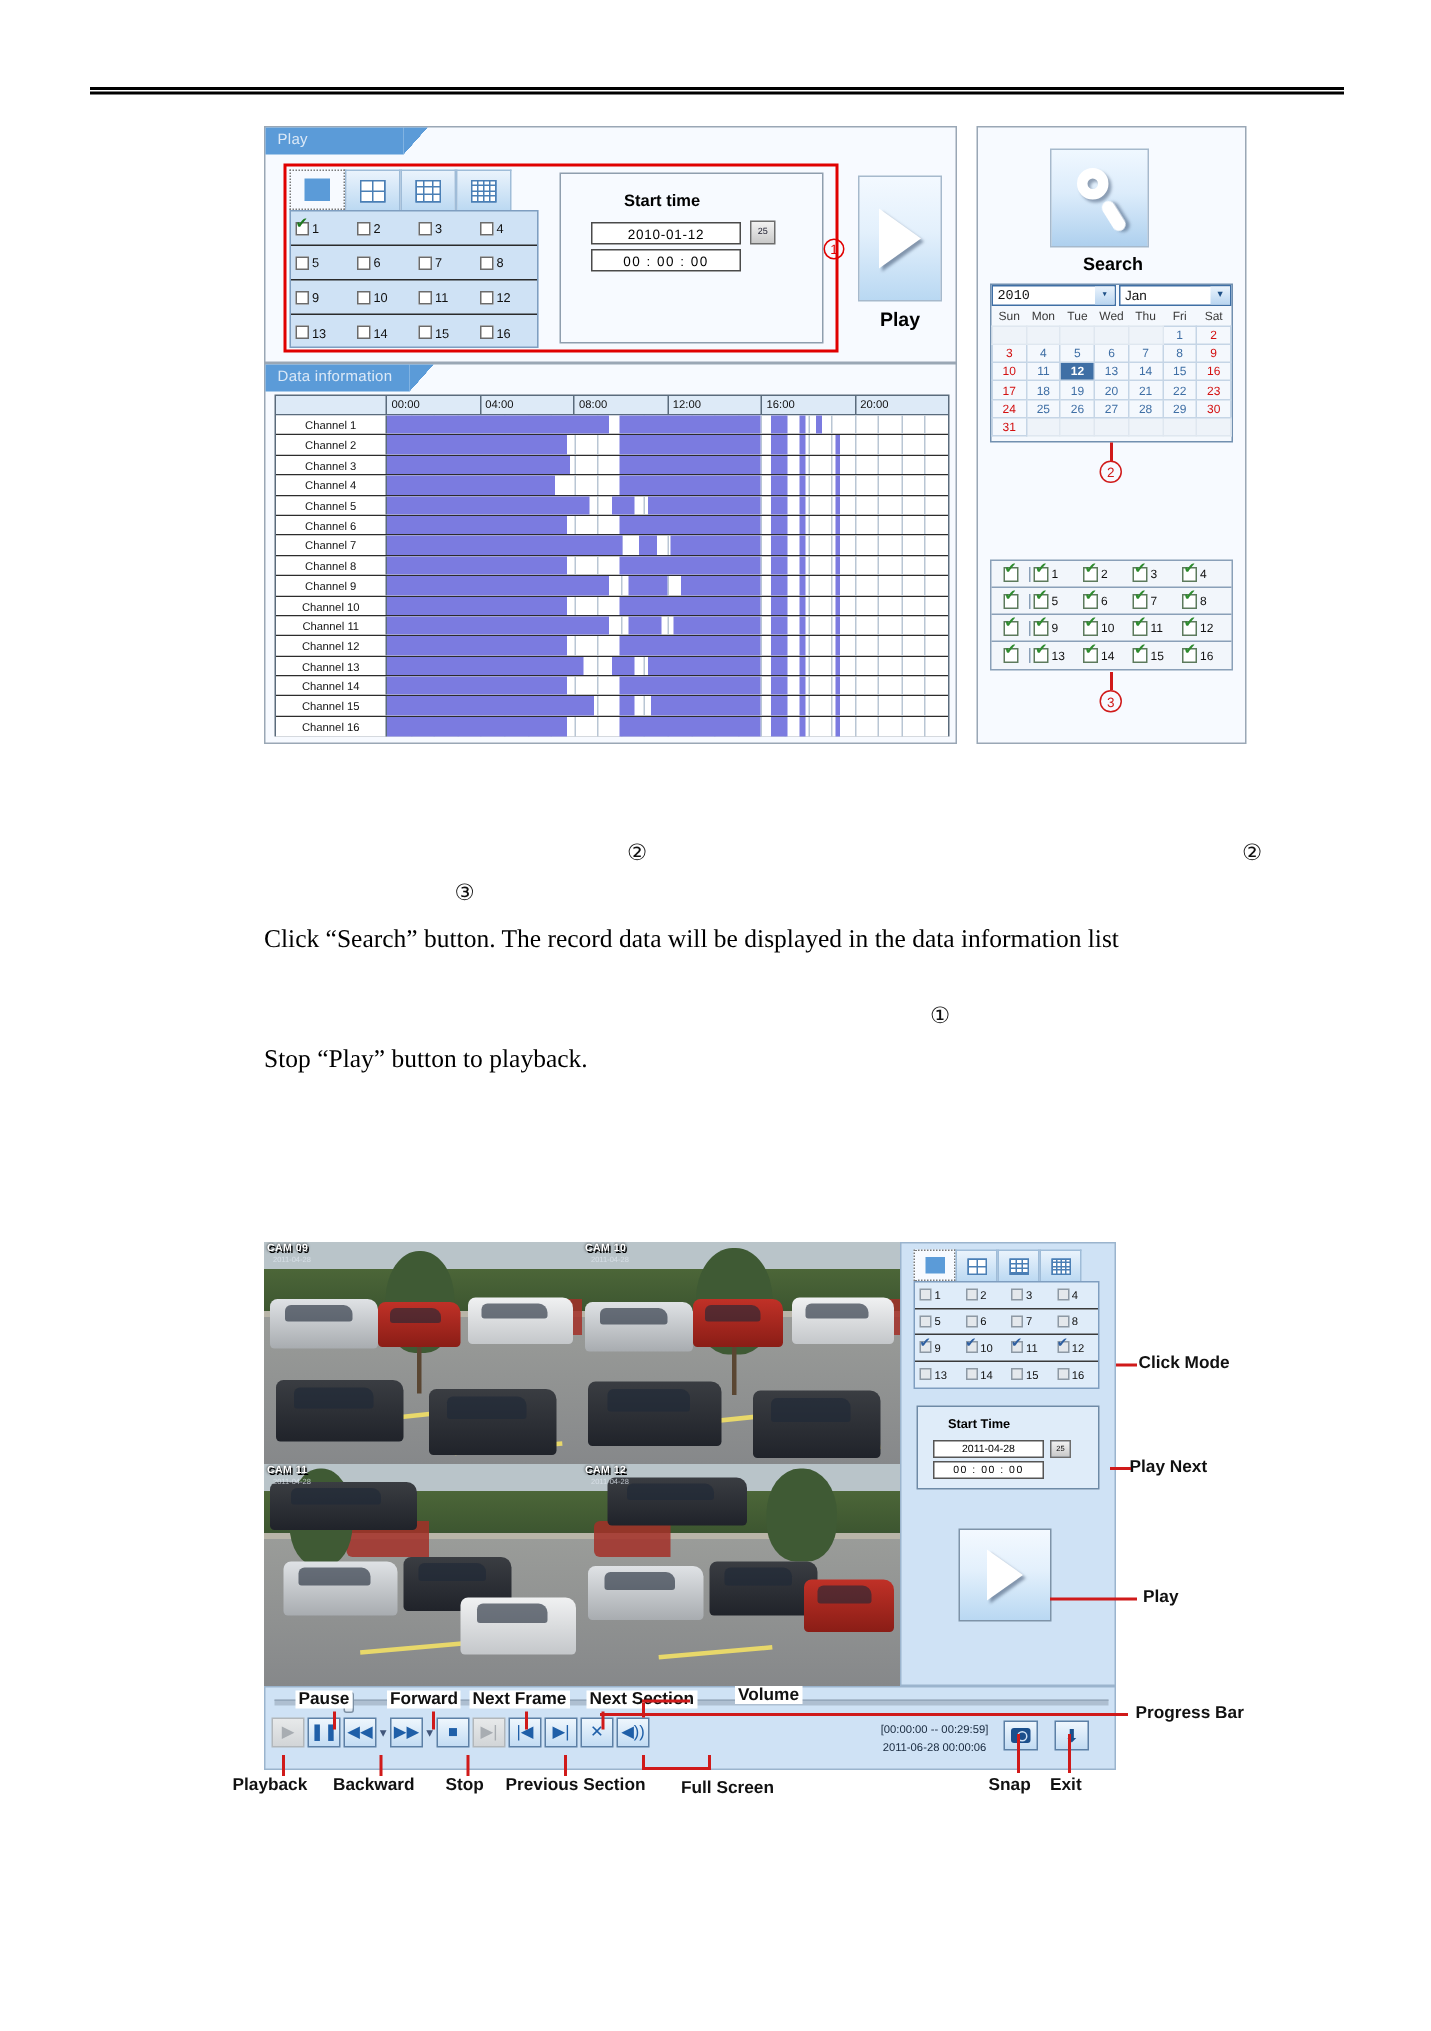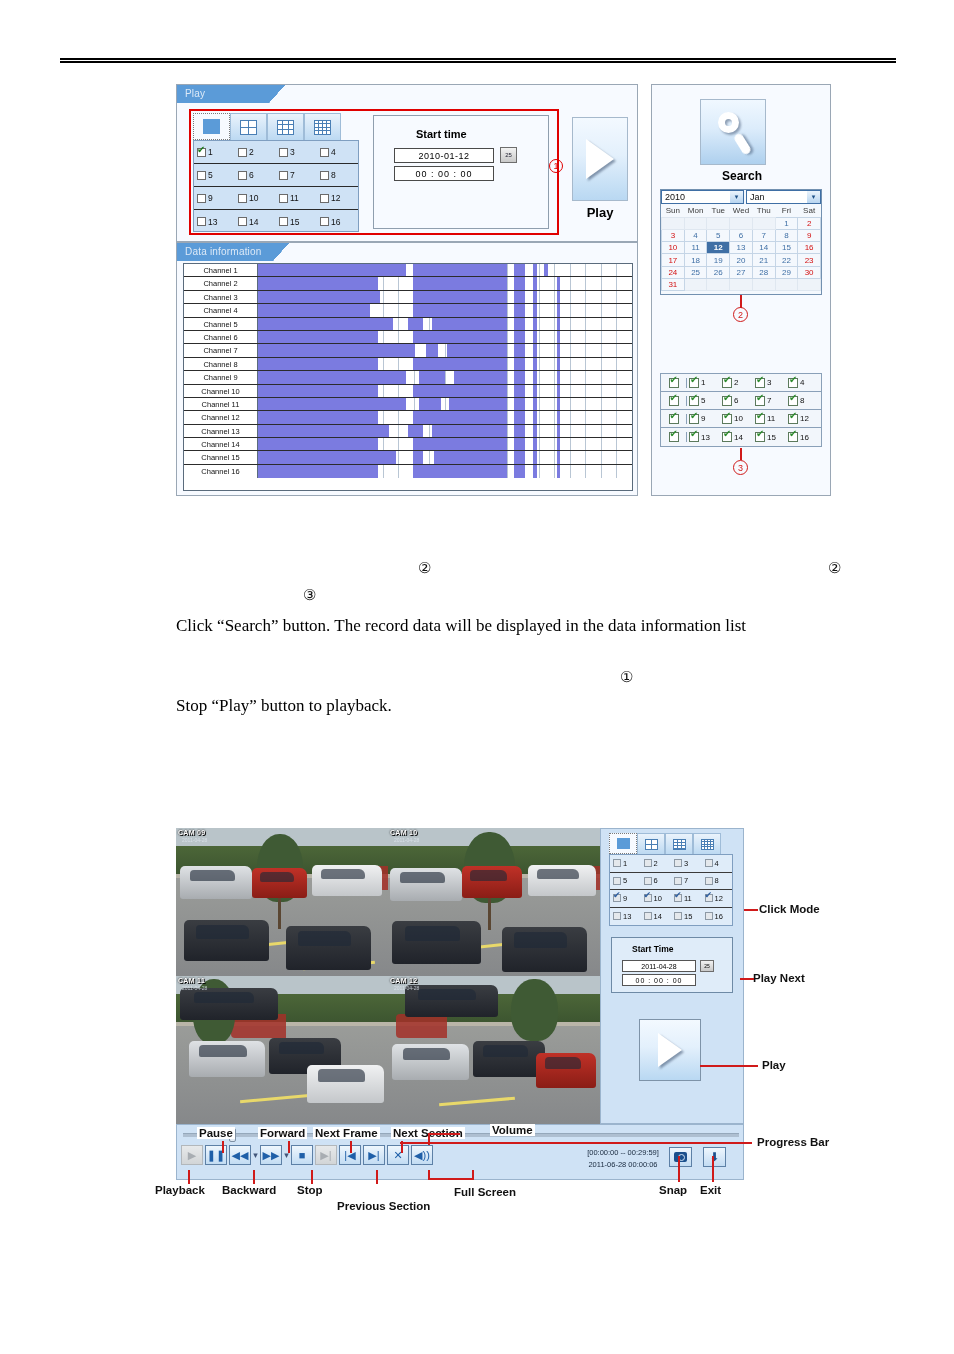--- a/index.html
+++ b/index.html
@@ -188,21 +188,21 @@
   .selbox {
     height: 14px; background: #fff; border: 1px solid #3f6fa5;
     font-size: 9px; color: #111; position: relative;
     padding-left: 3px; line-height: 13px;
   }
   .selbox .arrow {
     position: absolute; right: 0; top: 0; width: 13px; height: 12px;
     background: linear-gradient(to bottom,#eaf3fc,#b9d5f0);
     color: #1d4f86; font-size: 7px; text-align: center; line-height: 12px;
   }
-  #sel-year { width: 84px; }
+  #sel-year { width: 84px; font-family: Liberation Mono, monospace; }
   #sel-month { width: 76px; margin-left: 2px; }
   #cal table { border-collapse: collapse; width: 160px; margin-top: 1px; }
   #cal th {
     font-size: 8px; font-weight: normal; color: #3a3a3a;
     height: 12px; width: 22.8px; text-align: center;
   }
   #cal td {
     font-size: 8px; height: 12.3px; width: 22.8px; text-align: center;
     border: 1px solid #c5d5e6; color: #3f6fa5;
   }
@@ -521,20 +521,29 @@
     <div id="play-label1">Play</div>
     <div id="circ1">1</div>
   </div>
 
   <div class="panel" id="data-panel">
     <div class="tabhead" id="data-tab">
       <span>Data information</span>
       <span class="slant"></span>
     </div>
     <div id="tl">
+      <div class="hdr">
+        <div class="corner"></div>
+        <div class="tick">00:00</div>
+        <div class="tick">04:00</div>
+        <div class="tick">08:00</div>
+        <div class="tick">12:00</div>
+        <div class="tick">16:00</div>
+        <div class="tick">20:00</div>
+      </div>
       <div id="tl-rows">
           <div class="row">
             <div class="name">Channel 1</div>
             <div class="bar">
               <div class="vg" style="left: 4.16667%;"></div>
               <div class="vg" style="left: 8.33333%;"></div>
               <div class="vg" style="left: 12.5%;"></div>
               <div class="vg" style="left: 16.6667%;"></div>
               <div class="vg" style="left: 20.8333%;"></div>
               <div class="vg" style="left: 25%;"></div>
@@ -1567,21 +1576,21 @@
 
 <div class="callout" style="left:197px; top:1127px;">Pause</div>
 <div class="callout" style="left:258px; top:1127px;">Forward</div>
 <div class="callout" style="left:313px; top:1127px;">Next Frame</div>
 <div class="callout" style="left:391px; top:1127px;">Next Section</div>
 <div class="callout" style="left:490px; top:1124px;">Volume</div>
 
 <div class="callout-dark" style="left:155px; top:1184px;">Playback</div>
 <div class="callout-dark" style="left:222px; top:1184px;">Backward</div>
 <div class="callout-dark" style="left:297px; top:1184px;">Stop</div>
-<div class="callout-dark" style="left:337px; top:1184px;margin-top:16px;">Previous Section</div>
+<div class="callout-dark" style="left:337px; top:1184px;">Previous Section</div>
 <div class="callout-dark" style="left:454px; top:1186px;">Full Screen</div>
 
 <div class="callout-dark" style="left:759px; top:903px;">Click Mode</div>
 <div class="callout-dark" style="left:753px; top:972px;">Play Next</div>
 <div class="callout-dark" style="left:762px; top:1059px;">Play</div>
 <div class="callout-dark" style="left:757px; top:1136px;">Progress Bar</div>
 <div class="callout-dark" style="left:659px; top:1184px;">Snap</div>
 <div class="callout-dark" style="left:700px; top:1184px;">Exit</div>
 
 <div class="lead" style="left:744px; top:909px; width:14px; height:2px;"></div>

